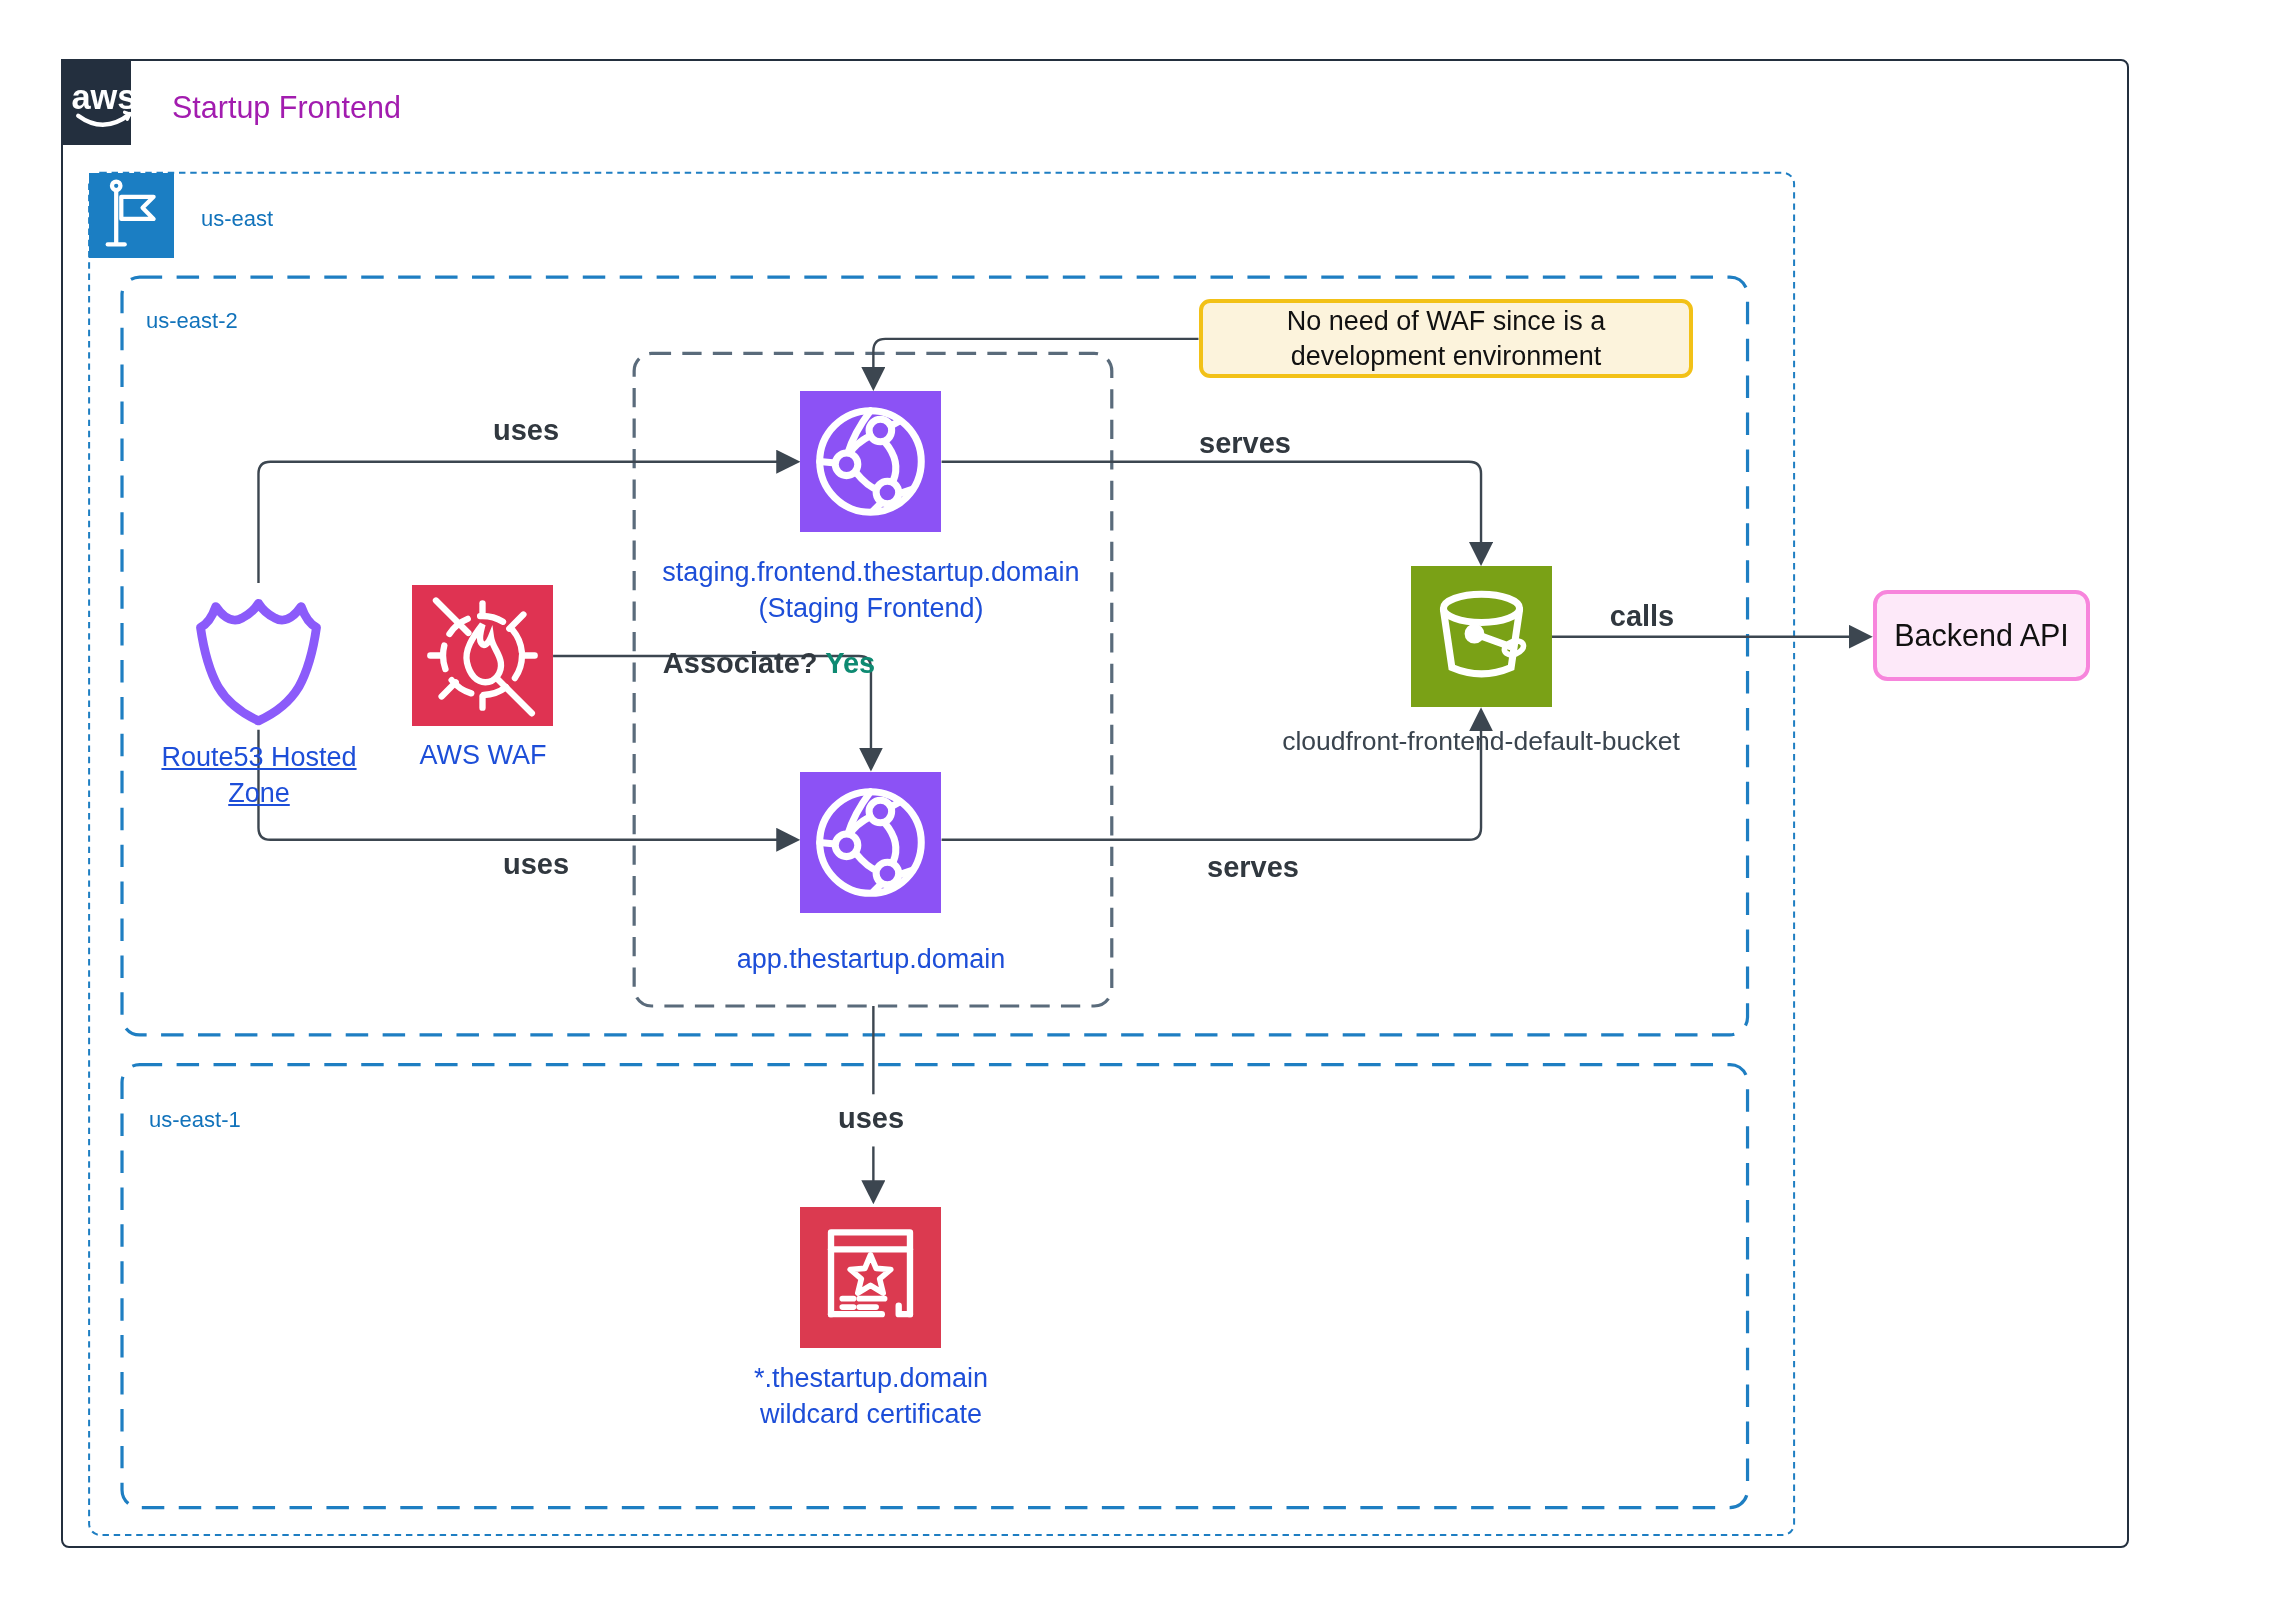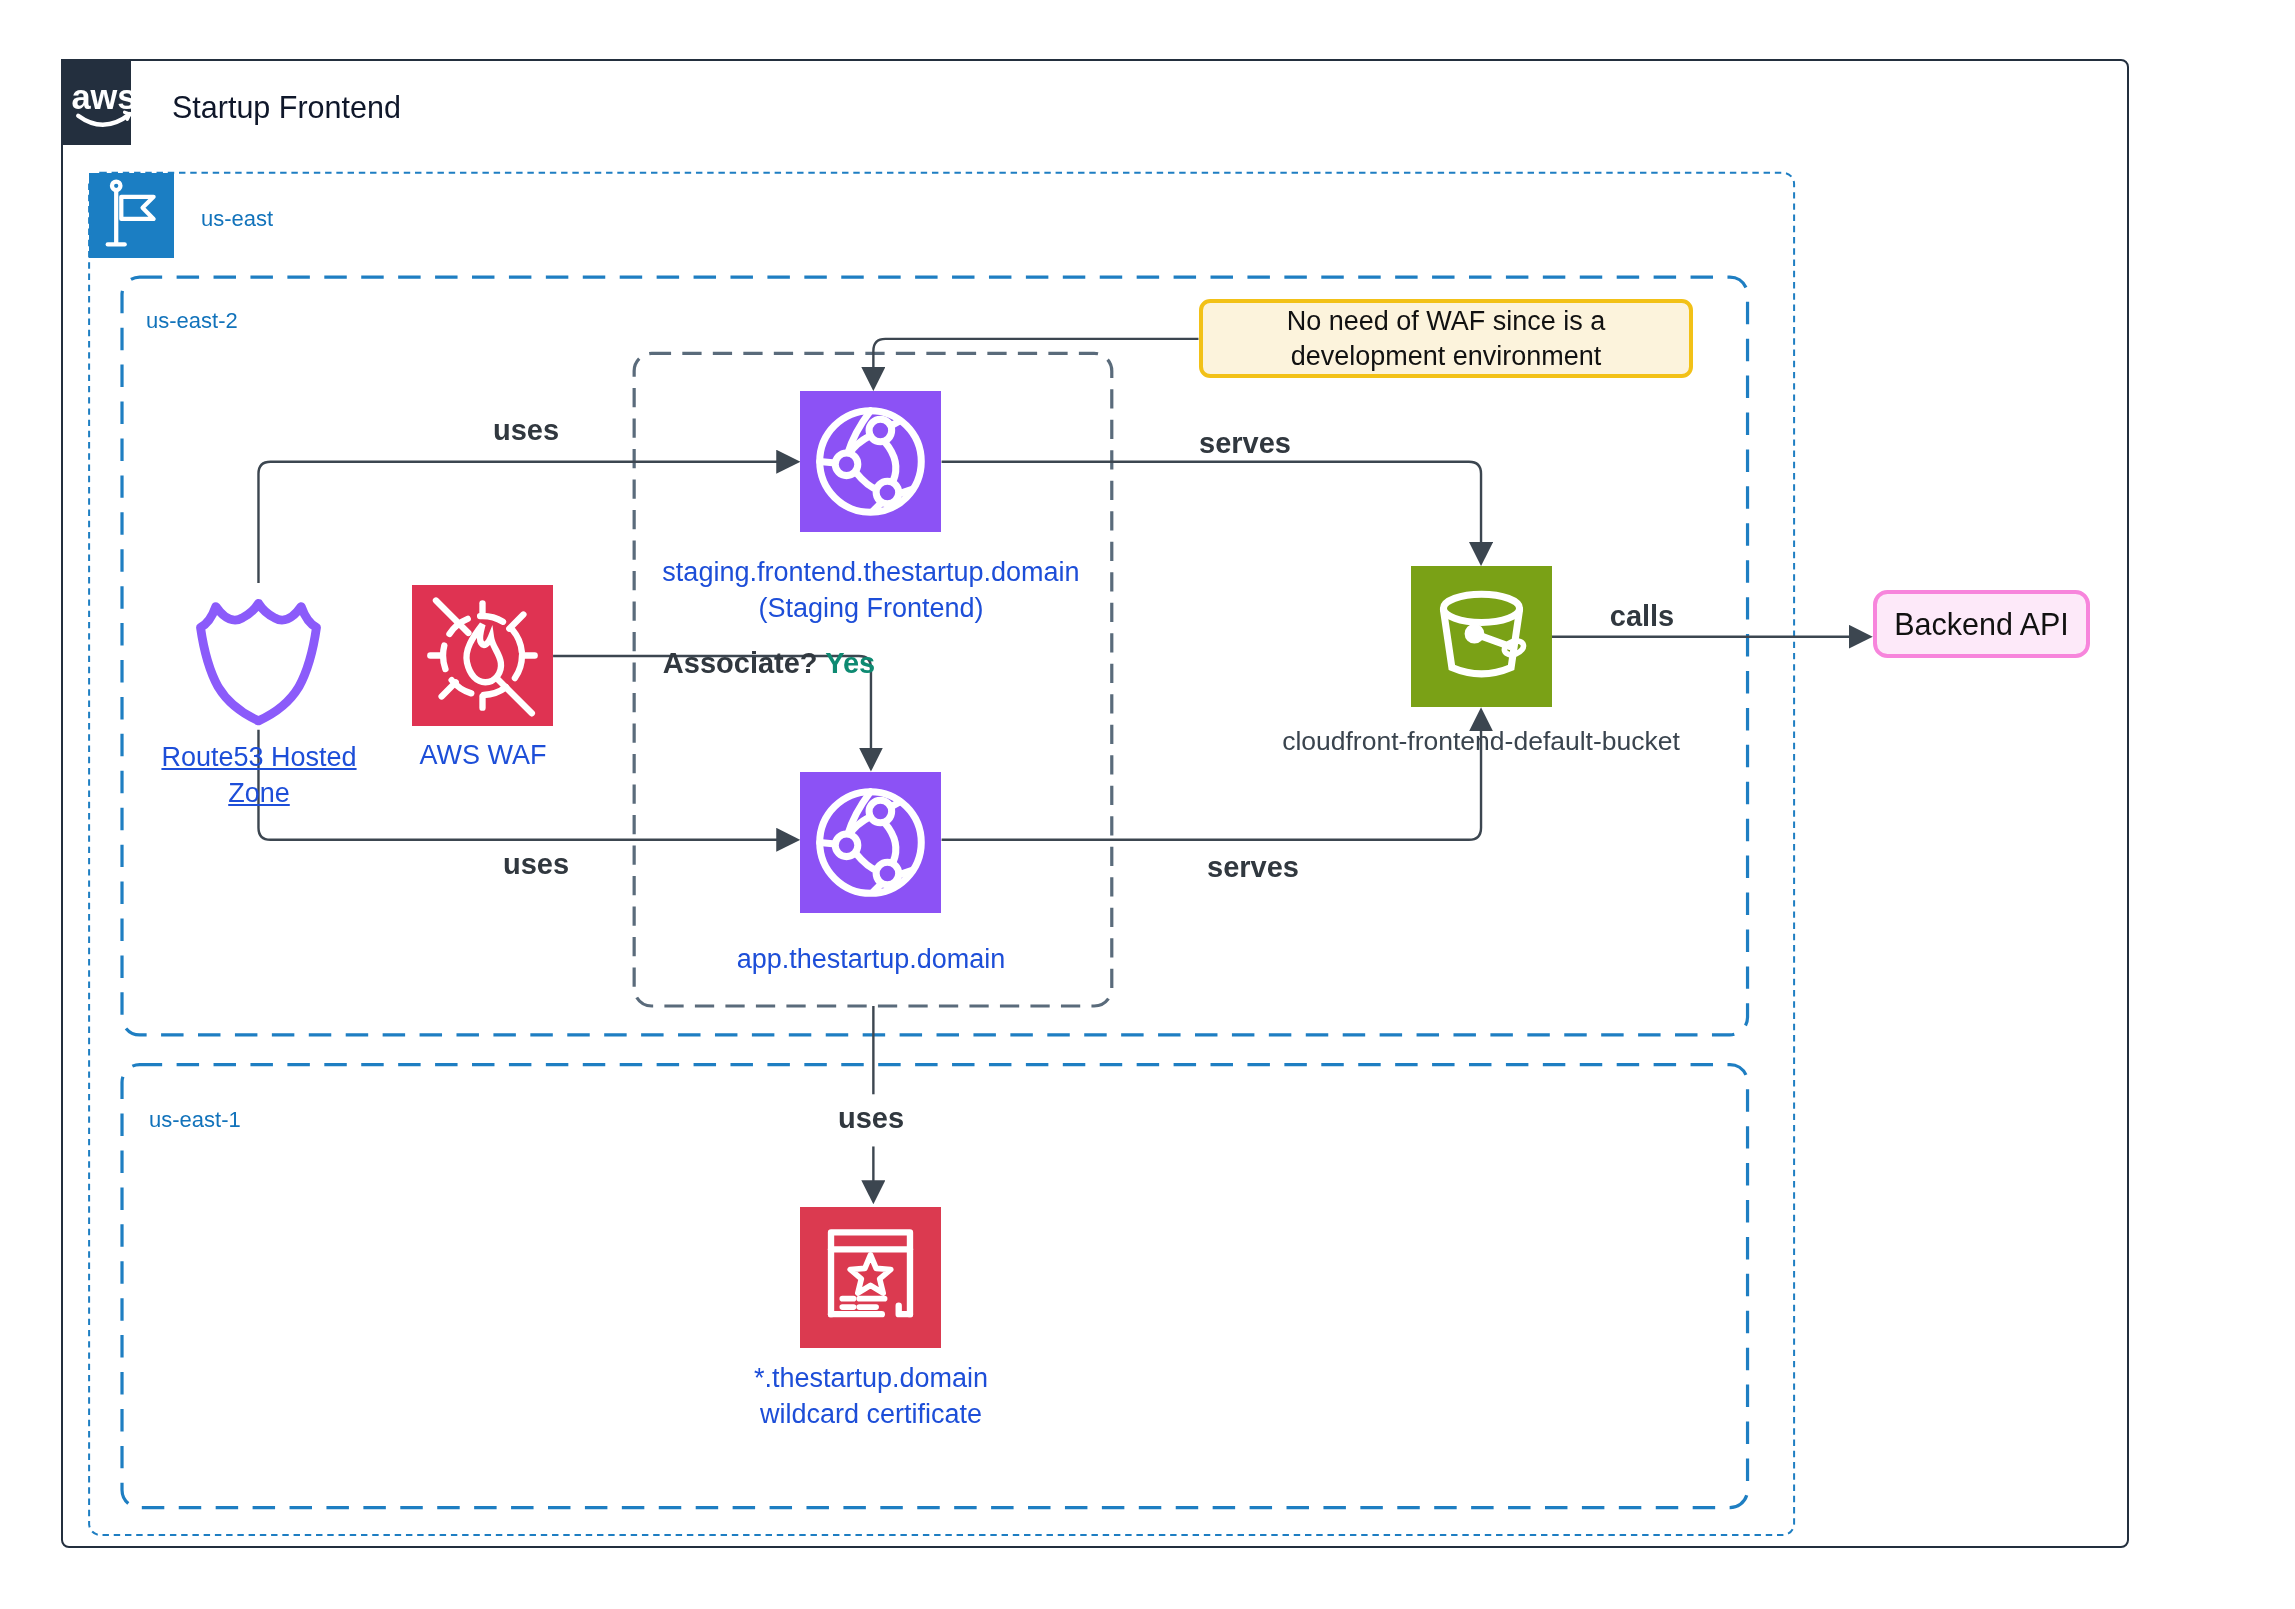--- a/index.html
+++ b/index.html
@@ -1,38 +1,38 @@
 <!DOCTYPE html>
 <html style="font-size:13px"><head>
 <meta charset="utf-8">
 <style>
   html,body{margin:0;padding:0;background:#ffffff;}
   .canvas{position:relative;width:2295px;height:1609px;background:#ffffff;font-family:"Liberation Sans",sans-serif;overflow:hidden;}
   .frame{position:absolute;left:61px;top:59px;width:2064px;height:1485px;border:2.4px solid #232F3E;border-radius:8px;}
   .logo{position:absolute;left:61px;top:59px;width:70px;height:86px;background:#232F3E;}
-  .title{position:absolute;left:172px;top:90px;font-size:30.5px;color:#0f172a;}
+  .title{position:absolute;left:172px;top:90px;font-size:30.5px;color:#a21caf;}
   .svg-layer{position:absolute;left:0;top:0;pointer-events:none;}
   .flag{position:absolute;left:89px;top:173px;width:85px;height:85px;background:#1B7EC3;}
   .region-label{position:absolute;font-size:22px;color:#1273BB;}
   .lbl-us-east{left:201px;top:206px;}
   .lbl-us-east-2{left:146px;top:308px;}
   .lbl-us-east-1{left:149px;top:1107px;}
   .note{position:absolute;left:1199px;top:299px;width:494px;height:79px;background:#FCF3DC;border:4px solid #F2C117;border-radius:11.2px;box-sizing:border-box;
         display:flex;align-items:center;justify-content:center;text-align:center;font-size:27px;line-height:35px;color:#111;padding:0 6.4px;}
   .icon-sq{position:absolute;width:141px;height:141px;}
   .icon-sq svg{position:absolute;left:0;top:0;width:100%;height:100%;}
   .purple{background:#8C52F5;}
   .red{background:#DF3352;}
   .green{background:#7AA116;}
   .cert-red{background:#DB3A50;}
   .node-label{position:absolute;transform:translateX(-50%);text-align:center;font-size:27px;line-height:36px;color:#1d4ed8;white-space:nowrap;}
   .gray-text{color:#3A444E;font-size:26.5px;}
   .edge-label{position:absolute;transform:translateX(-50%);font-size:29px;font-weight:700;color:#31383F;white-space:nowrap;}
   .yes{color:#0E8A72;}
-  .backend{position:absolute;left:1873px;top:590px;width:217px;height:68px;background:#FDE9F9;border:4px solid #F785DC;border-radius:14.5px;box-sizing:border-box;
+  .backend{position:absolute;left:1873px;top:590px;width:217px;height:91px;background:#FDE9F9;border:4px solid #F785DC;border-radius:14.5px;box-sizing:border-box;
            display:flex;align-items:center;justify-content:center;font-size:30.5px;color:#111;}
   .shield{position:absolute;left:178px;top:576px;width:161px;height:161px;}
 </style>
 </head>
 <body>
 
 <div class="canvas">
 
   <div class="frame"></div>
 

